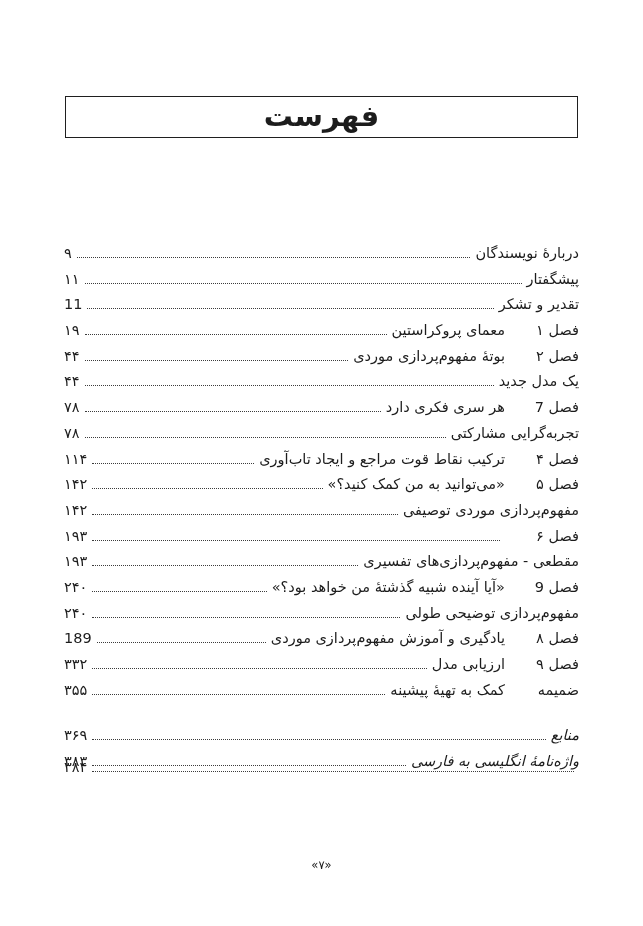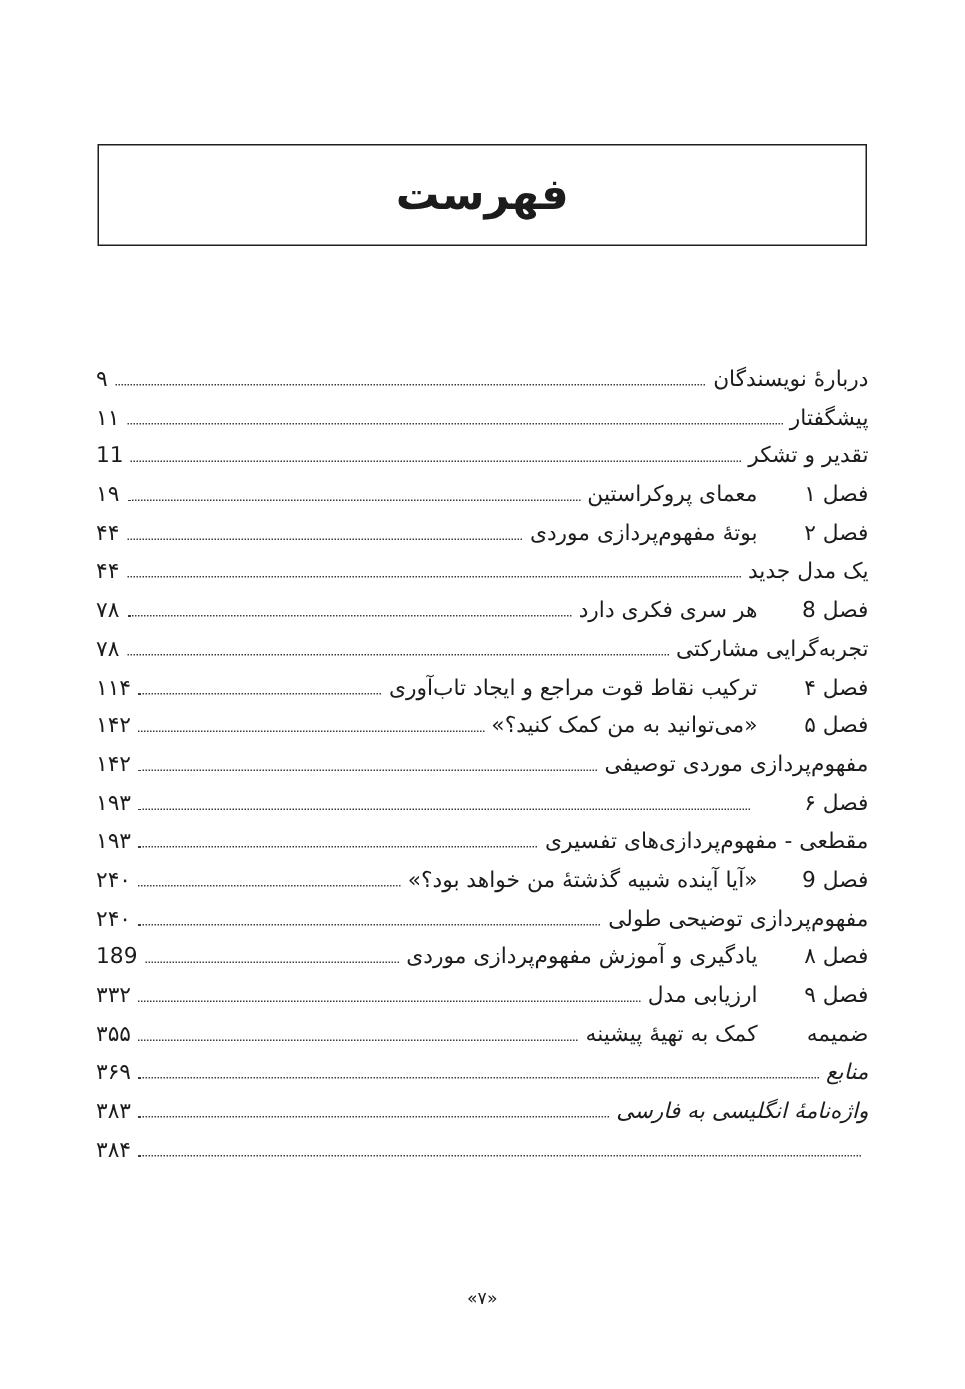--- a/index.html
+++ b/index.html
@@ -17,21 +17,21 @@
   .page {
     position: absolute;
     inset: 0;
     background: #ffffff;
   }
   .title-box {
     position: absolute;
     top: 96px;
     right: 65px;
     left: 65px;
-    height: 68px;
+    height: 42px;
     border: 1.6px solid #1f1f1f;
     display: flex;
     align-items: center;
     justify-content: center;
     background: #ffffff;
   }
   .title-box .contents-title {
     font-size: 29px;
     font-weight: bold;
     letter-spacing: 1px;
@@ -64,20 +64,21 @@
     min-width: 10px;
     height: 0;
     margin: 0 5px;
     border-bottom: 1.7px dotted #3c3c3c;
   }
   .toc-row .entry-page-number {
     white-space: nowrap;
   }
   .toc-row.italic .entry-title {
     font-style: italic;
+    margin-top: 20px;
   }
   .footer {
     position: absolute;
     top: 858px;
     left: 0;
     right: 0;
     text-align: center;
     font-size: 11.5px;
     color: #1c1c1c;
   }
@@ -122,21 +123,21 @@
     <span class="dot-leader"></span>
     <span class="entry-page-number">۴۴</span>
   </div>
       <div class="toc-row">
 
     <span class="entry-title">یک مدل جدید</span>
     <span class="dot-leader"></span>
     <span class="entry-page-number">۴۴</span>
   </div>
       <div class="toc-row">
-    <span class="chapter-label">فصل 8</span>
+    <span class="chapter-label">فصل 7</span>
     <span class="entry-title">هر سری فکری دارد</span>
     <span class="dot-leader"></span>
     <span class="entry-page-number">۷۸</span>
   </div>
       <div class="toc-row">
 
     <span class="entry-title">تجربه‌گرایی مشارکتی</span>
     <span class="dot-leader"></span>
     <span class="entry-page-number">۷۸</span>
   </div>

